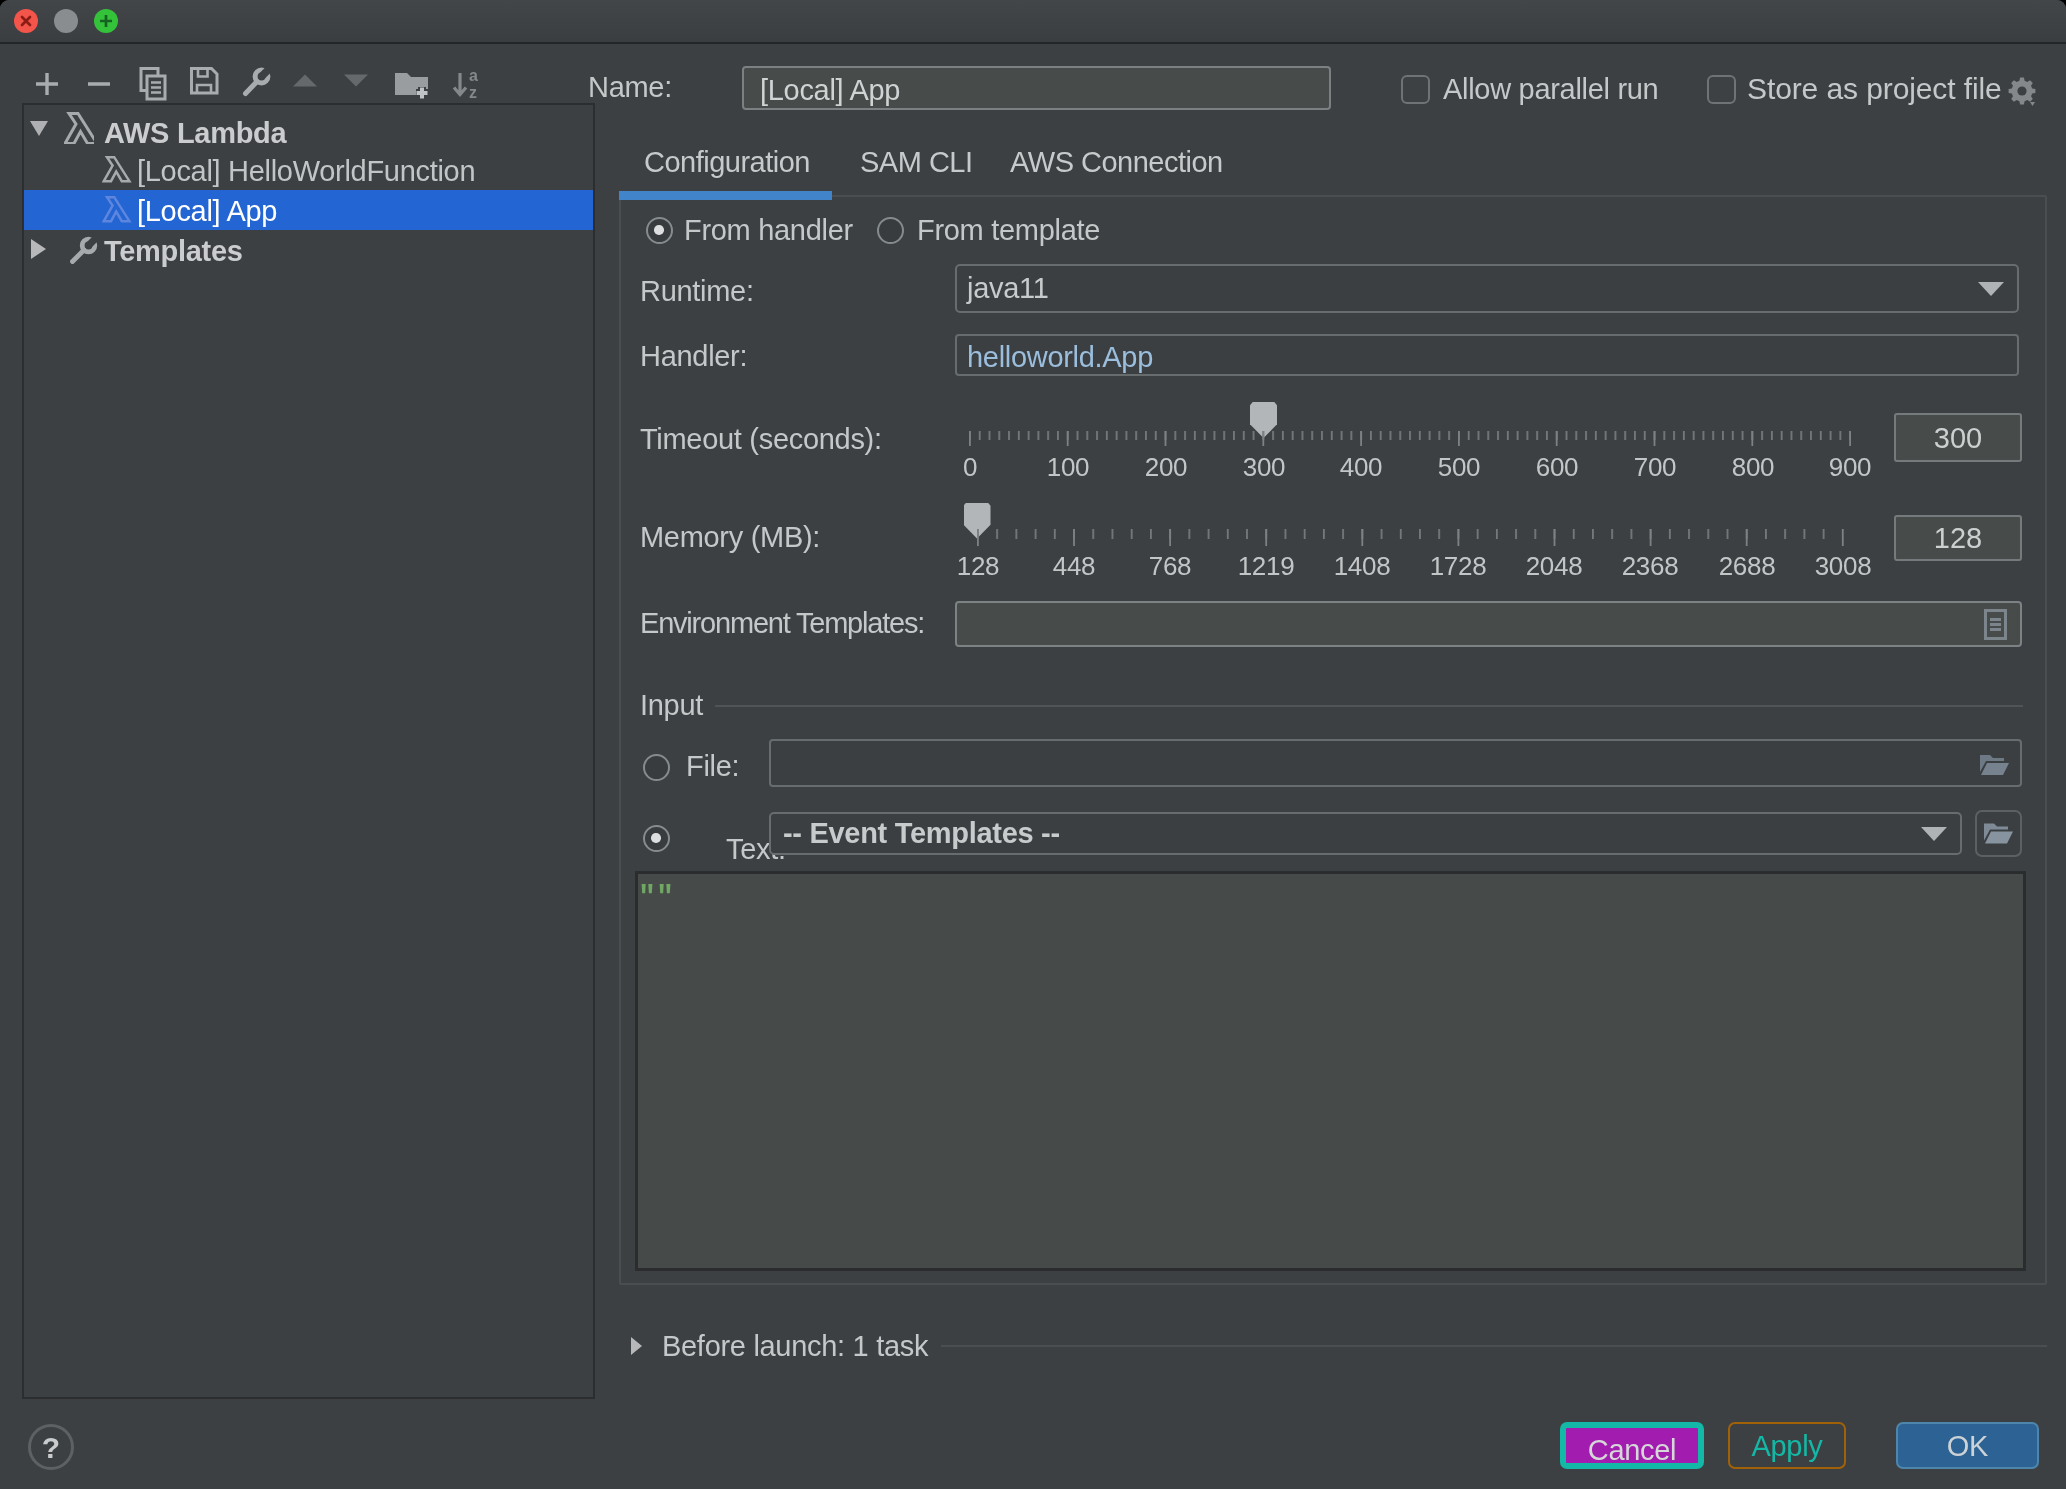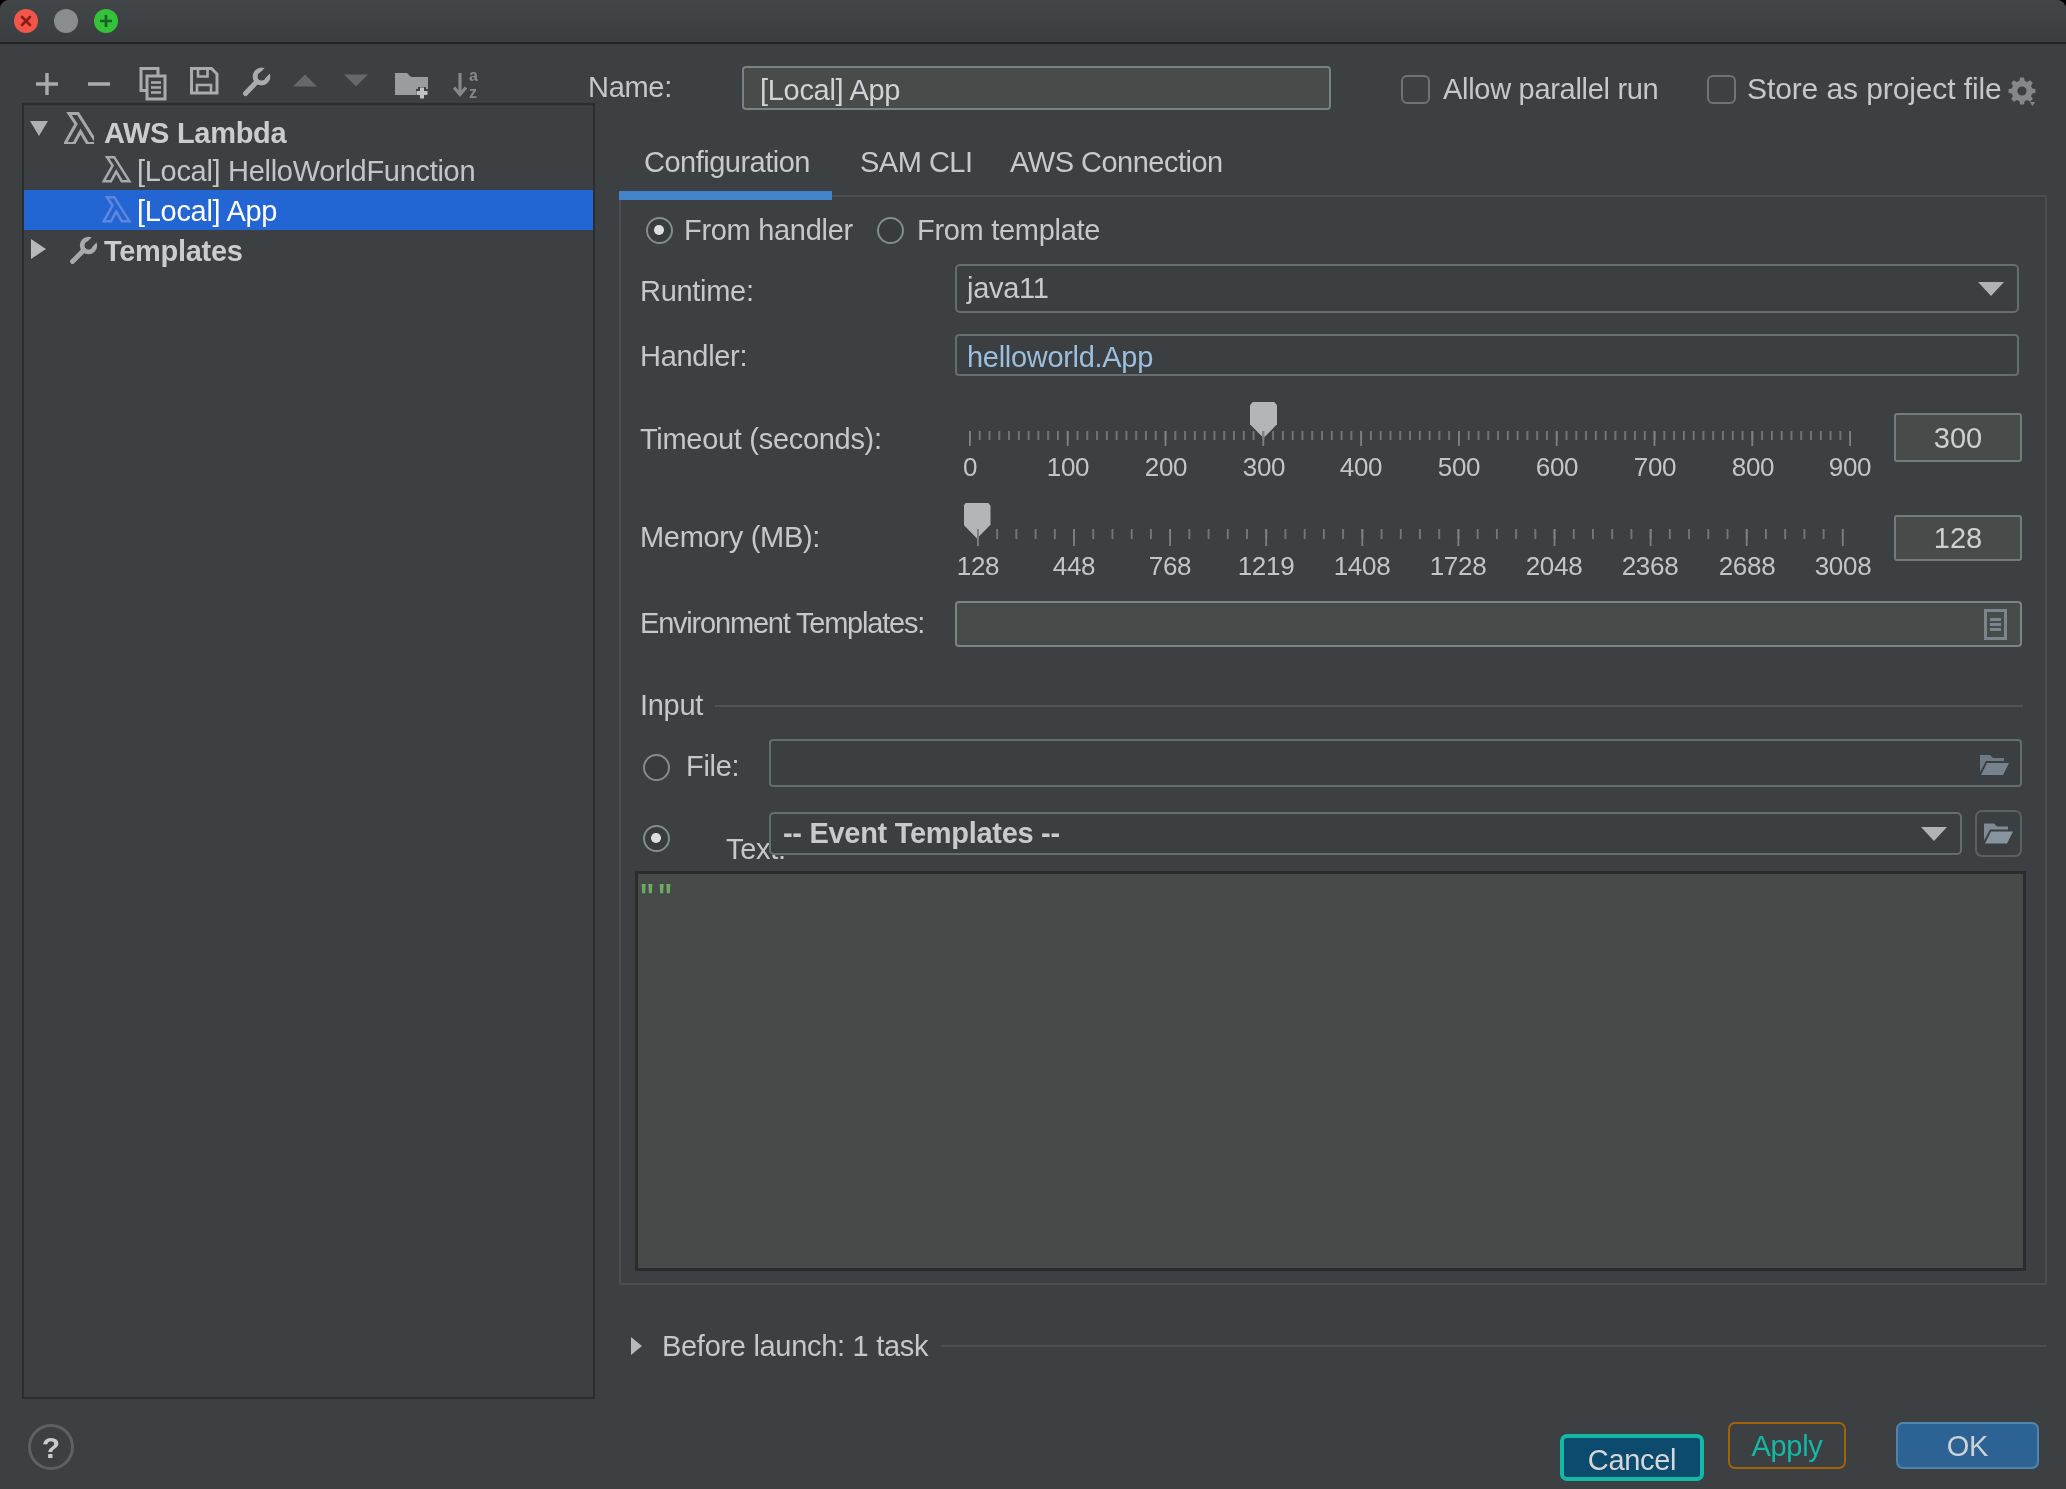--- a/index.html
+++ b/index.html
@@ -214,16 +214,16 @@
     </svg>
 
   <div class="abs" style="left:635px;top:871px;width:1391px;height:400px;border:3px solid #2a2c2d;background:#464b49;"></div>
   <div class="abs" style="left:638px;top:881px;color:#6fa763;font-family:'Liberation Mono',monospace;font-size:30px;font-weight:bold;">""</div>
 
   <div class="abs tri-r" style="left:631px;top:1337px;border-left-width:11px;border-top-width:9.5px;border-bottom-width:9.5px;"></div>
   <div class="lbl" style="left:662px;top:1328px;">Before launch: 1 task</div>
   <div class="abs" style="left:941px;top:1345px;width:1106px;height:2px;background:#4a4e50;"></div>
 
   <div class="abs" style="left:28px;top:1424px;width:46px;height:46px;border-radius:50%;border:3px solid #5d6163;color:#c9cbcc;font-size:30px;font-weight:bold;text-align:center;line-height:42px;">?</div>
-  <div class="btn" style="left:1560px;width:144px;background:#0c4a6e;border:4px solid #14b8a6;color:#d5d7d8;margin-top:12px;">Cancel</div>
+  <div class="btn" style="left:1560px;width:144px;background:#a21caf;border:6px solid #14b8a6;color:#d5d7d8;">Cancel</div>
   <div class="btn" style="left:1728px;width:118px;border:2px solid #a16207;color:#14b8a6;">Apply</div>
   <div class="btn" style="left:1896px;width:143px;background:#2d6394;border:2.5px solid #4e86ab;color:#ccd2d6;">OK</div>
 </div>
 
 </body></html>

